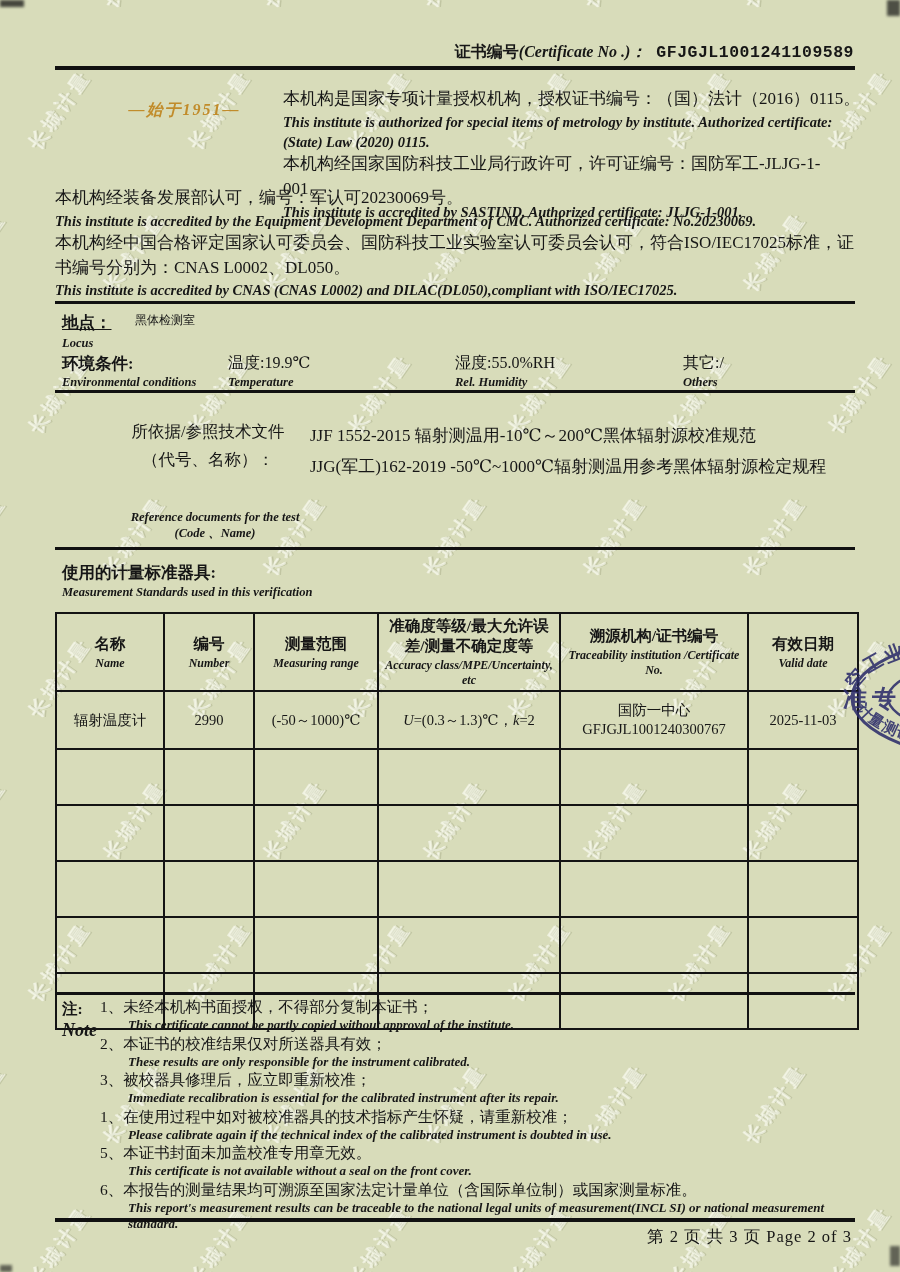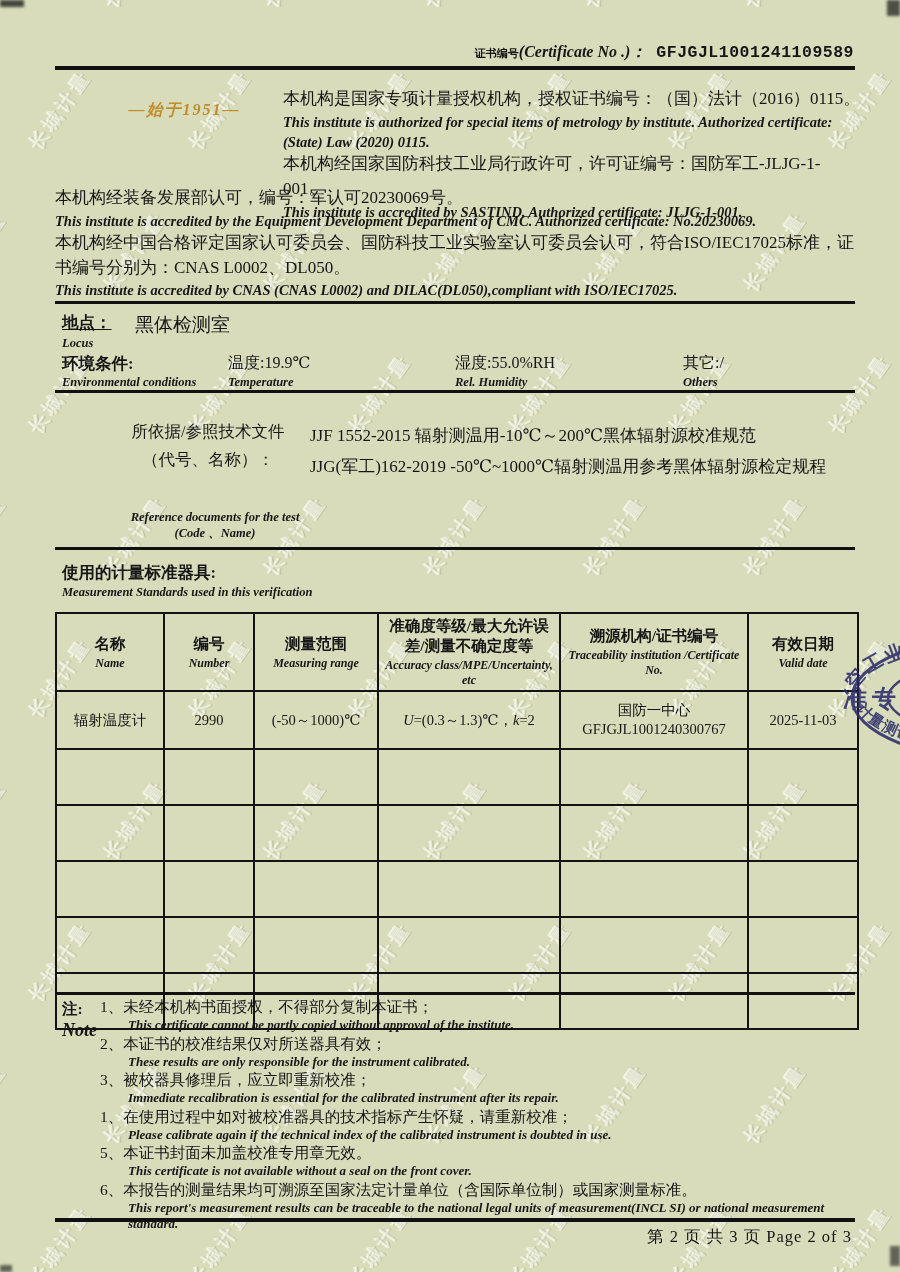--- a/index.html
+++ b/index.html
@@ -20,21 +20,21 @@
   }
   
   .smudge{position:absolute;filter:blur(1.5px);background:#141414;}
   
   .abs{position:absolute;}
   .rule{position:absolute;left:55px;width:800px;background:#111;}
   .en{font-style:italic;font-weight:700;}
   .cn-label{font-weight:600;}
   
   #cert-line{top:42px;right:46px;font-size:16px;white-space:nowrap;}
-  #cert-line .cn-label{font-size:11px;}
+  #cert-line .cn-label{font-size:16px;}
   #cert-no{font-family:Liberation Mono, monospace;font-weight:700;font-size:16.5px;letter-spacing:.5px;margin-left:10px;}
   
   #logo{top:92px;left:82px;width:205px;text-align:center;color:#c18c2b;}
   #logo-title{font-size:43px;font-weight:700;letter-spacing:2px;line-height:1.1;
     font-family:"Liberation Serif","DejaVu Serif",serif;
     text-shadow:0 0 1px rgba(160,110,25,.6);}
   #logo-sub{font-size:16px;font-style:italic;font-weight:700;margin-top:8px;letter-spacing:2px;}
   
   .para-cn{font-size:17px;line-height:1.45;}
   .para-en{font-style:italic;font-weight:600;font-size:14.5px;line-height:1.4;}
@@ -159,21 +159,21 @@
 
 <div class="abs" id="auth-full">
   <div class="para-cn">本机构经装备发展部认可，编号：军认可20230069号。</div>
   <div class="para-en">This institute is accredited by the Equipment Development  Department of  CMC. Authorized certificate: No.20230069.</div>
   <div class="para-cn">本机构经中国合格评定国家认可委员会、国防科技工业实验室认可委员会认可，符合ISO/IEC17025标准，证书编号分别为：CNAS L0002、DL050。</div>
   <div class="para-en">This institute is accredited by CNAS (CNAS L0002) and DILAC(DL050),compliant with ISO/IEC17025.</div>
 </div>
 <div class="rule" style="top:301px;height:3px;"></div>
 
 <div class="abs lbl-cn" style="top:312px;left:62px;text-decoration:underline;">地点：</div>
-<div class="abs" style="top:312px;left:135px;font-size:19px;">黑体检测室</div>
+<div class="abs" style="top:312px;left:135px;font-size:12px;">黑体检测室</div>
 <div class="abs lbl-en" style="top:336px;left:62px;">Locus</div>
 
 <div class="abs lbl-cn" style="top:353px;left:62px;">环境条件:</div>
 <div class="abs" style="top:353px;left:228px;font-size:16px;">温度:19.9℃</div>
 <div class="abs" style="top:353px;left:455px;font-size:16px;">湿度:55.0%RH</div>
 <div class="abs" style="top:353px;left:683px;font-size:16px;">其它:/</div>
 <div class="abs lbl-en" style="top:375px;left:62px;">Environmental conditions</div>
 <div class="abs lbl-en" style="top:375px;left:228px;">Temperature</div>
 <div class="abs lbl-en" style="top:375px;left:455px;">Rel. Humidity</div>
 <div class="abs lbl-en" style="top:375px;left:683px;">Others</div>

